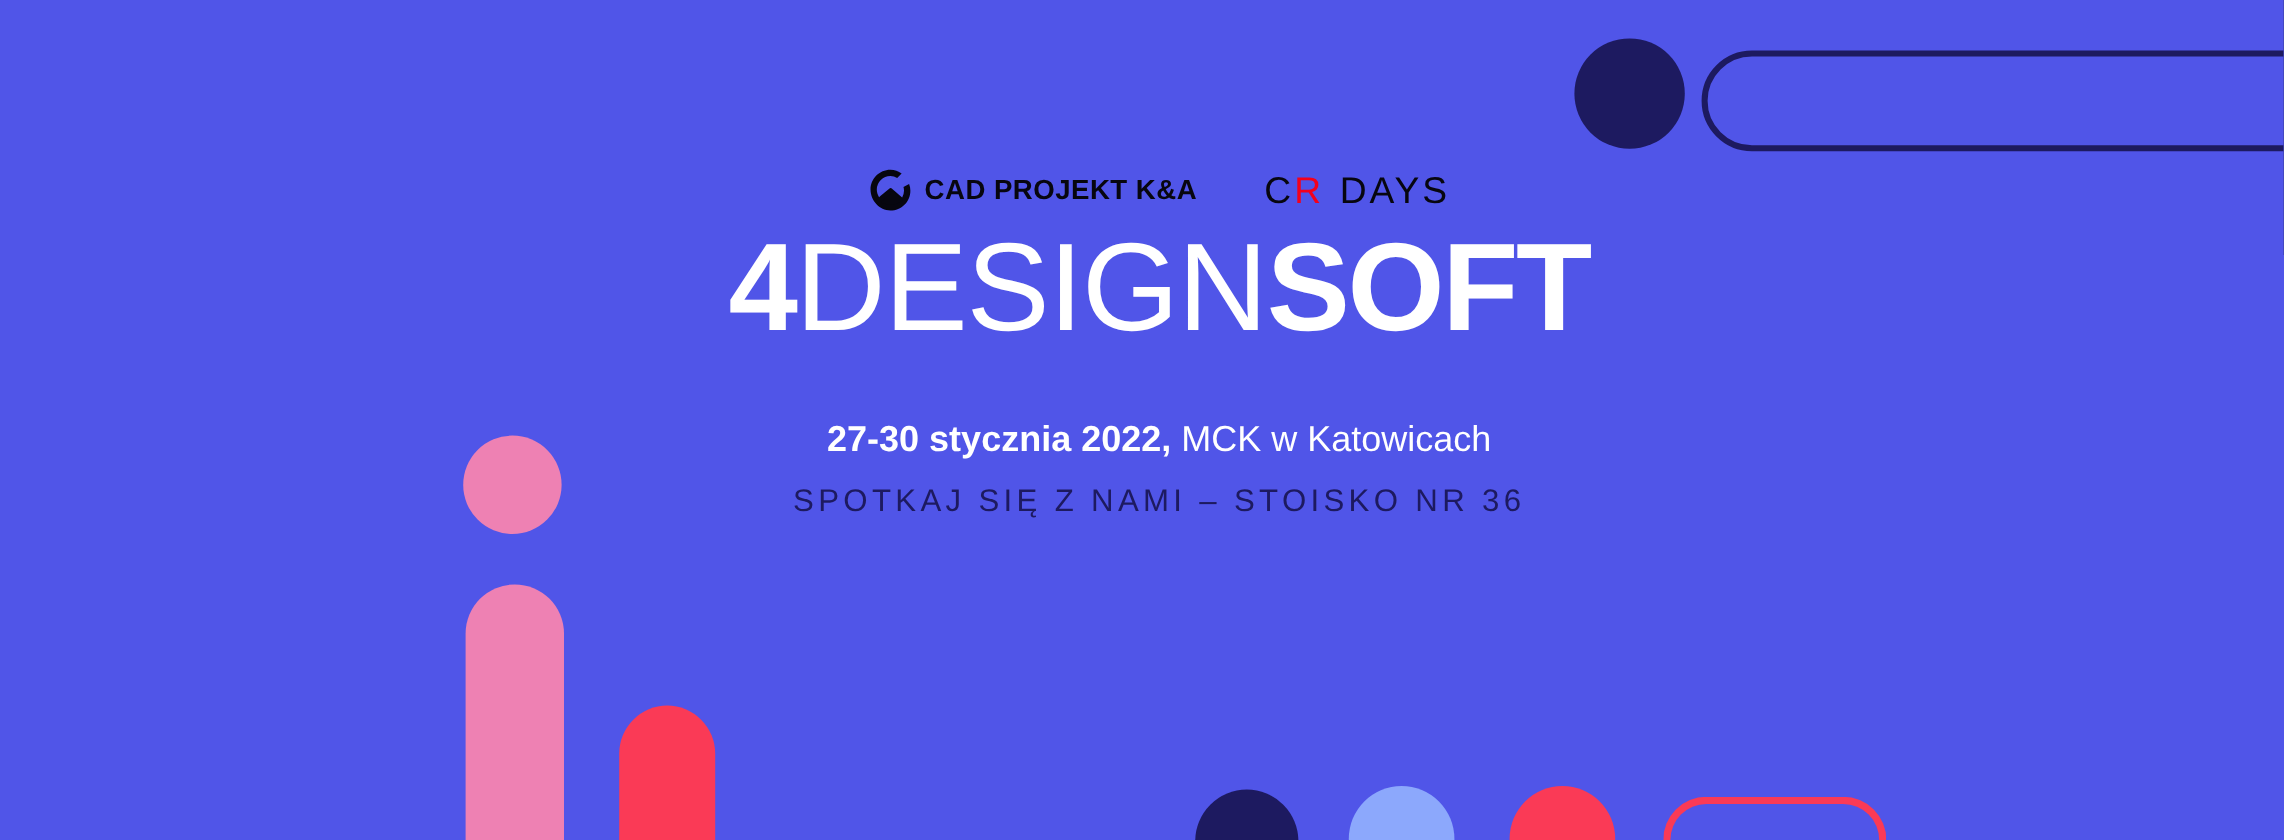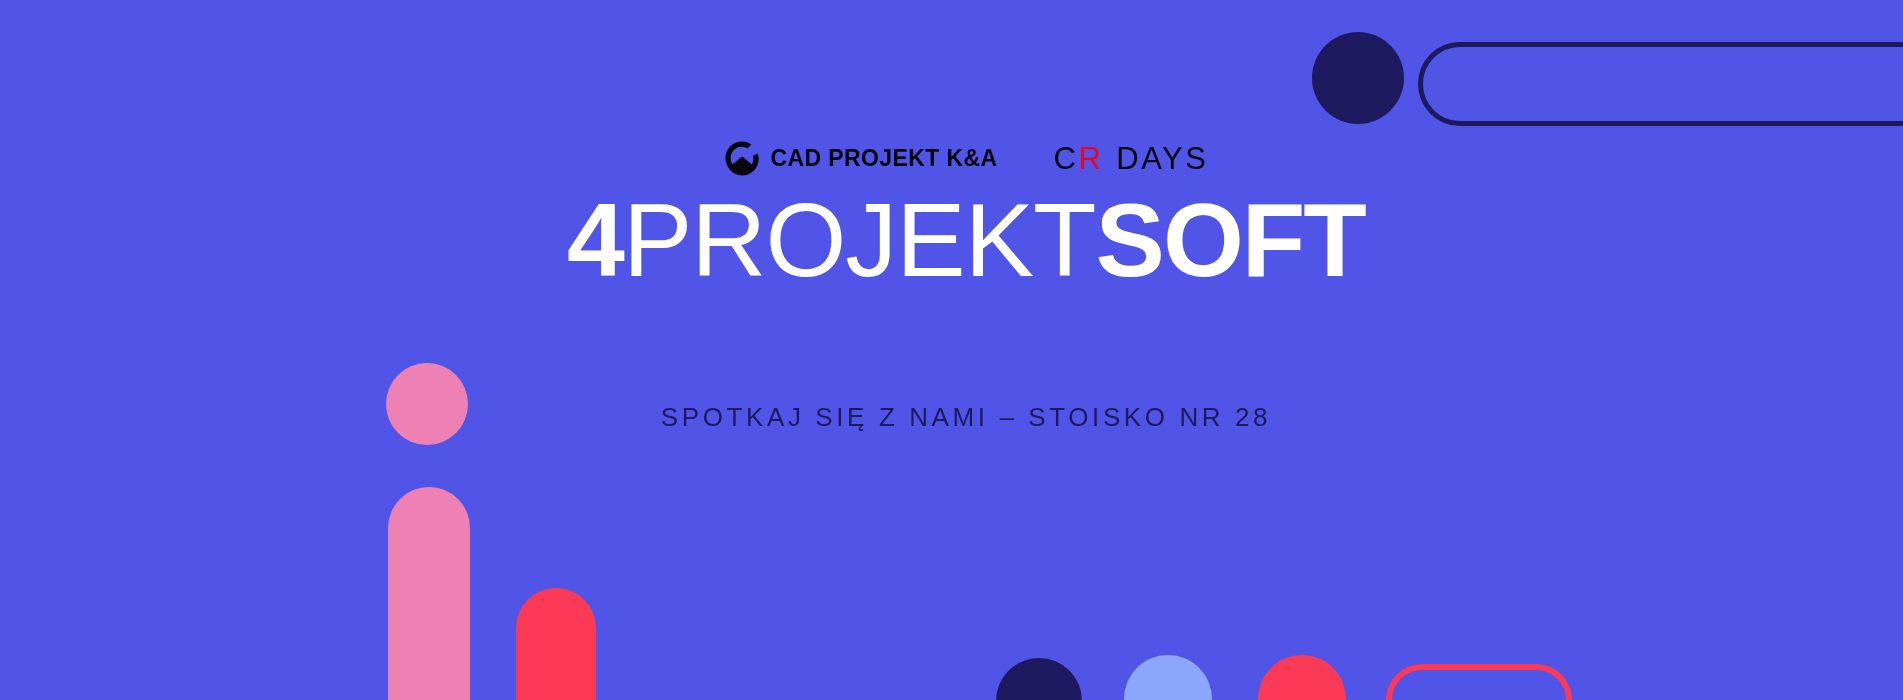--- a/index.html
+++ b/index.html
@@ -262,20 +262,23 @@
 
       <div class="cr-logo">
         <span class="cr-c">C</span>
         <span class="cr-r">R</span>
         <span class="cr-soft">DAYS</span>
       </div>
 
     </div>
 
     <div class="title">
-      <span class="title-4">4</span><span class="title-design">PROJEKT</span><span class="title-days">SOFT</span>
+      <span class="title-4">4</span><span class="title-design">DESIGN</span><span class="title-days">SOFT</span>
     </div>
 
-
-    <div class="stand-line">SPOTKAJ SIĘ Z NAMI – STOISKO NR 28</div>
+    <div class="date-line">
+      <span class="date-strong">27-30 stycznia 2022,</span><span class="date-venue"> MCK w Katowicach</span>
+    </div>
+
+    <div class="stand-line">SPOTKAJ SIĘ Z NAMI – STOISKO NR 36</div>
 
   </div>
 </div>
 
 </body></html>

